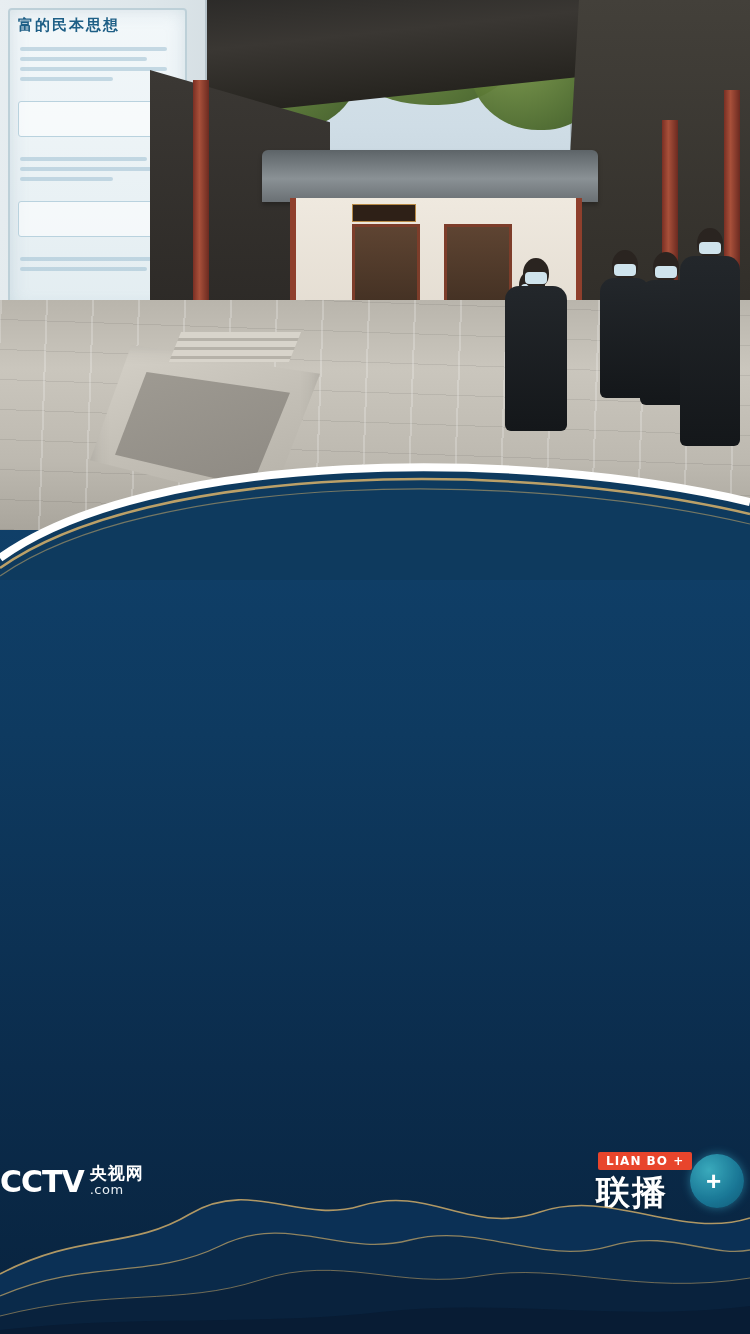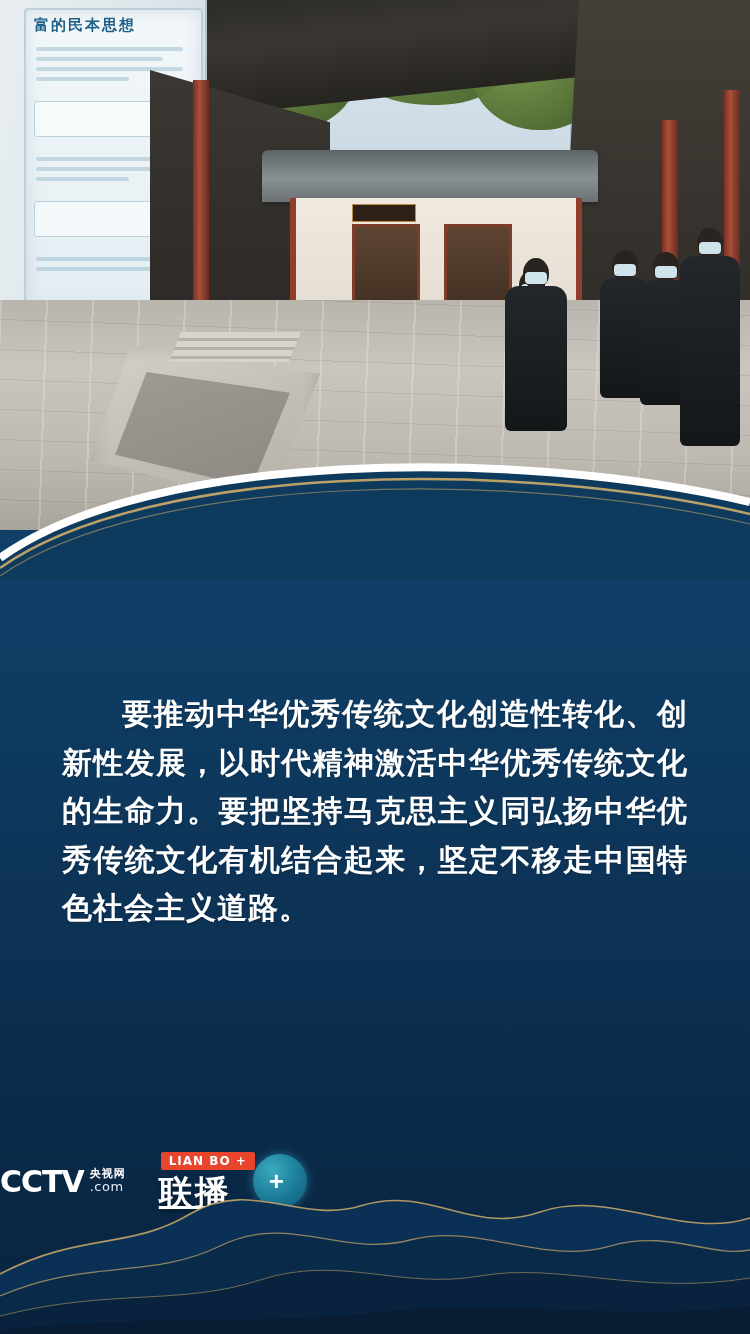--- a/index.html
+++ b/index.html
@@ -60,21 +60,20 @@
     border-right: 2px solid #b6c3ca;
   }
   .board {
     position: absolute;
     left: 8px; top: 8px; width: 175px; height: 300px;
     background: linear-gradient(180deg,#f3f8fa, #e3edf1);
     border: 2px solid #bdd0d8;
     border-radius: 4px;
     box-shadow: inset 0 0 18px rgba(120,150,170,.25);
     overflow: hidden;
-    margin-left: 16px;
   }
   .board .bt {
     font-family: "DejaVu Sans", sans-serif;
     color: #1e5f86;
     font-weight: bold;
     font-size: 15px;
     letter-spacing: 2px;
     padding: 6px 8px 2px 8px;
     white-space: nowrap;
   }
@@ -250,21 +249,21 @@
     letter-spacing: 1px;
     padding-left: 14px;
   }
 
   
   .logos {
     position: absolute;
     left: 0; top: 1150px; width: 750px;
     display: flex;
     align-items: center;
-    justify-content: flex-start;
+    justify-content: space-between;
     gap: 11px;
   }
   .cctv-logo {
     display: flex;
     align-items: center;
     gap: 6px;
   }
   .cctv-mark {
     color: #ffffff;
     font-family: "DejaVu Sans", sans-serif;
@@ -275,21 +274,21 @@
   }
   .cctv-words {
     display: flex;
     flex-direction: column;
     line-height: 1.05;
     color: #fff;
   }
   .cctv-words .cn {
     font-family: "DejaVu Sans", sans-serif;
     font-weight: bold;
-    font-size: 11px;
+    font-size: 17px;
     letter-spacing: 1px;
   }
   .cctv-words .en {
     font-family: "DejaVu Sans", sans-serif;
     font-size: 13px;
     letter-spacing: .5px;
     color: #e7eef3;
   }
   .lianbo {
     position: relative;
@@ -318,21 +317,20 @@
   }
   .lianbo .name {
     position: absolute;
     left: 6px; top: 20px;
     color: #fff;
     font-family: "DejaVu Sans", sans-serif;
     font-weight: bold;
     font-size: 34px;
     letter-spacing: 2px;
     text-shadow: 0 2px 4px rgba(0,0,0,.35);
-    text-decoration: underline;
   }
   .lianbo .plus {
     position: absolute;
     left: 116px; top: 16px;
     color: #fff;
     font-size: 26px;
     font-weight: bold;
   }
 
   
@@ -429,21 +427,20 @@
   <div class="curve-wrap">
     <svg width="750" height="140" viewBox="0 0 750 140">
       <path d="M0,118 C150,10 520,8 750,62 L750,140 L0,140 Z" fill="#0e3a5e"></path>
       <path d="M0,118 C150,10 520,8 750,62" fill="none" stroke="#ffffff" stroke-width="8"></path>
       <path d="M0,128 C150,22 520,20 750,74" fill="none" stroke="#d9b36a" stroke-width="2.5" opacity="0.85"></path>
       <path d="M0,136 C150,32 520,30 750,84" fill="none" stroke="#d9b36a" stroke-width="1.2" opacity="0.5"></path>
     </svg>
   </div>
 
   <div class="quote-block">
-    <p class="quote-text">要推动中华优秀传统文化创造性转化、创新性发展，以时代精神激活中华优秀传统文化的生命力。要把坚持马克思主义同弘扬中华优秀传统文化有机结合起来，坚定不移走中国特色社会主义道路。</p>
   </div>
 
   <div class="logos">
     <div class="cctv-logo">
       <div class="cctv-mark">
         <span>CCTV</span>
       </div>
       <div class="cctv-words">
         <span class="cn">央视网</span>
         <span class="en">.com</span>

